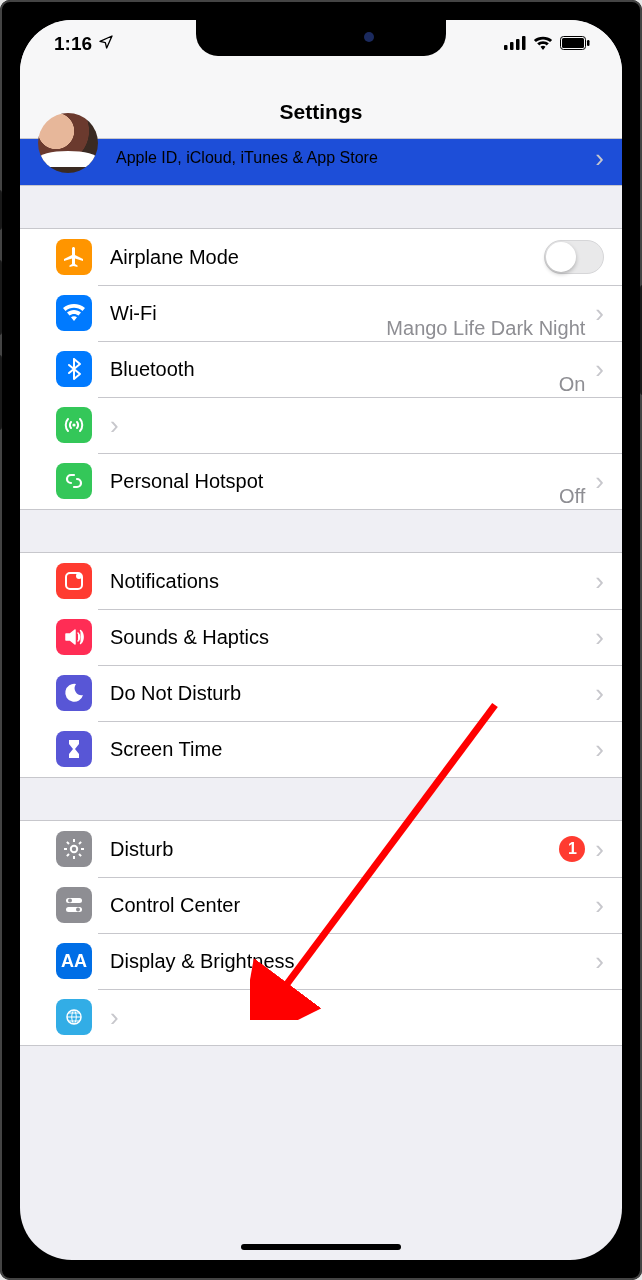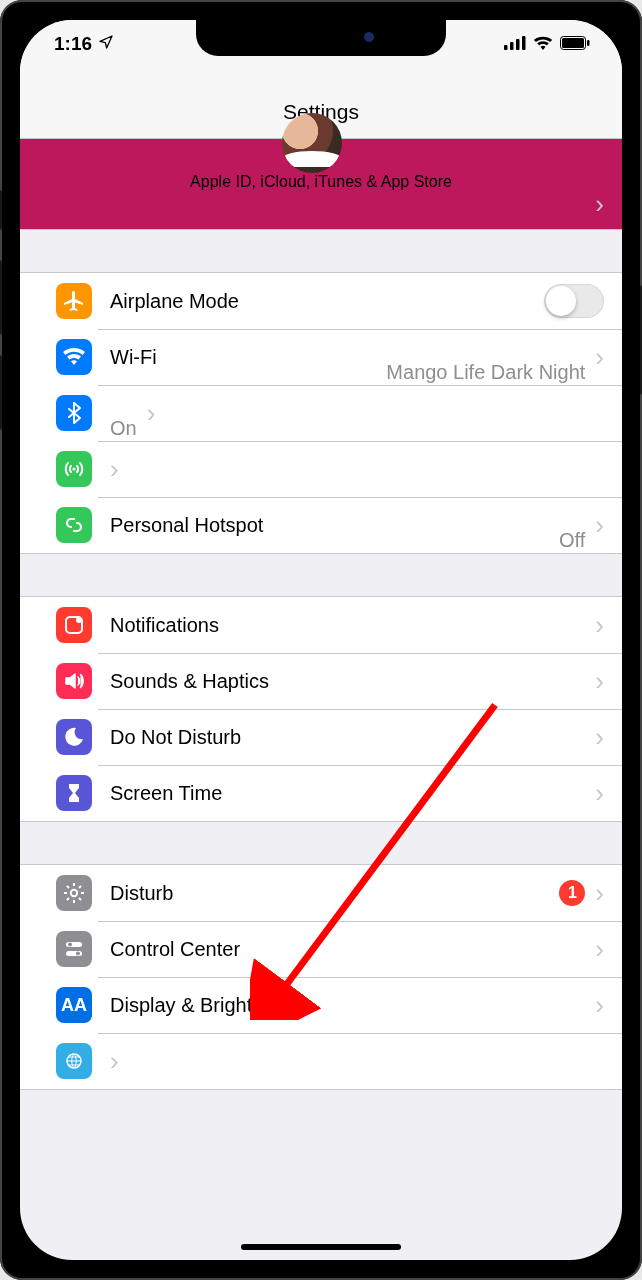--- a/index.html
+++ b/index.html
@@ -7,21 +7,21 @@
     background: #e8e8e8;
     font-family: -apple-system, "Helvetica Neue", Helvetica, Arial, sans-serif;
     display: flex;
     justify-content: center;
     align-items: flex-start;
   }
   .device {
     width: 642px;
     height: 1280px;
     background: #000;
-    border-radius: 22px;
+    border-radius: 10px;
     padding: 20px;
     position: relative;
     box-shadow: 0 0 0 2px #444 inset;
   }
   .side-btn {
     position: absolute;
     background: #1a1a1a;
     border-radius: 4px;
   }
   .side-left-1 { left: -4px; top: 190px; width: 6px; height: 40px; }
@@ -64,21 +64,21 @@
     background: #f7f7f8;
     font-weight: 600;
     font-size: 19px;
   }
   .status-left { display:flex; align-items:center; gap:6px; }
   .status-right { display:flex; align-items:center; gap:7px; }
   .nav-title {
     background: #f7f7f8;
     text-align: center;
     font-size: 21px;
-    font-weight: 400;
+    font-weight: 700;
     padding: 32px 0 14px;
     border-bottom: 1px solid #c7c7cc;
   }
   .hairline { height:1px; background:#c7c7cc; }
   .section-gap {
     height: 44px;
     background: #efeff4;
     border-top:1px solid #c7c7cc;
     border-bottom:1px solid #c7c7cc;
   }
@@ -140,24 +140,23 @@
   }
   .switch::after{
     content:"";
     position:absolute;
     top:1px;left:1px;
     width:30px;height:30px;border-radius:50%;
     background:#fff;
     box-shadow:0 2px 4px rgba(0,0,0,.25);
   }
   .apple-id-row{
-    background:#be185d;
+    background:#1d4ed8;
     display:flex;align-items:center;
     padding:4px 18px 12px 18px;
-    flex-direction:column;
   }
   .avatar{
     width:60px;height:60px;border-radius:50%;
     background: radial-gradient(circle at 30% 30%, #e7b79a 0 30%, #6b3a2e 31% 55%, #3a2a22 56% 100%);
     margin-right:18px;
     margin-top:-30px;
     flex:0 0 60px;
     overflow:hidden;
     position:relative;
   }
@@ -266,20 +265,21 @@
       <div class="label">Wi-Fi</div>
       <div class="value">Mango Life Dark Night</div>
       <span class="chevron">›</span>
     </div>
     <div class="row">
       <div class="icon bg-bt">
         <svg viewBox="0 0 24 24">
             <path d="M12 2 L12 22 L18 17 L7 8 M12 2 L18 7 L7 16" fill="none" stroke="#fff" stroke-width="2" stroke-linejoin="round" stroke-linecap="round"></path>
           </svg>
       </div>
+      <div class="label">Bluetooth</div>
       <div class="value">On</div>
       <span class="chevron">›</span>
     </div>
     <div class="row">
       <div class="icon bg-green">
         <svg viewBox="0 0 24 24">
             <path d="M6 6 C3 9 3 15 6 18 M18 6 C21 9 21 15 18 18 M9 9 C7.5 10.5 7.5 13.5 9 15 M15 9 C16.5 10.5 16.5 13.5 15 15" fill="none" stroke="#fff" stroke-width="2" stroke-linecap="round"></path>
             <circle cx="12" cy="12" r="1.6" fill="#fff"></circle>
           </svg>
       </div>

